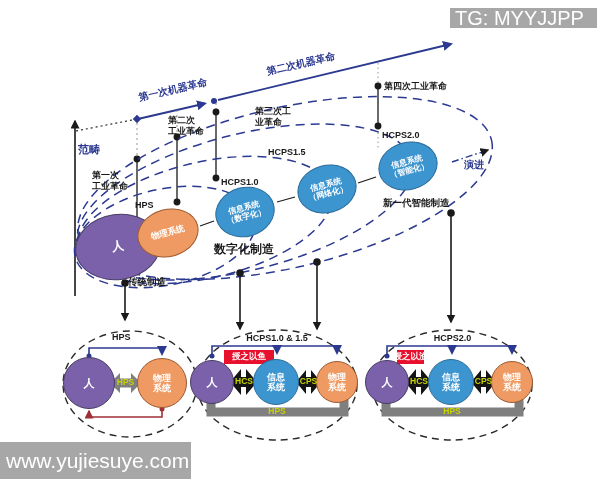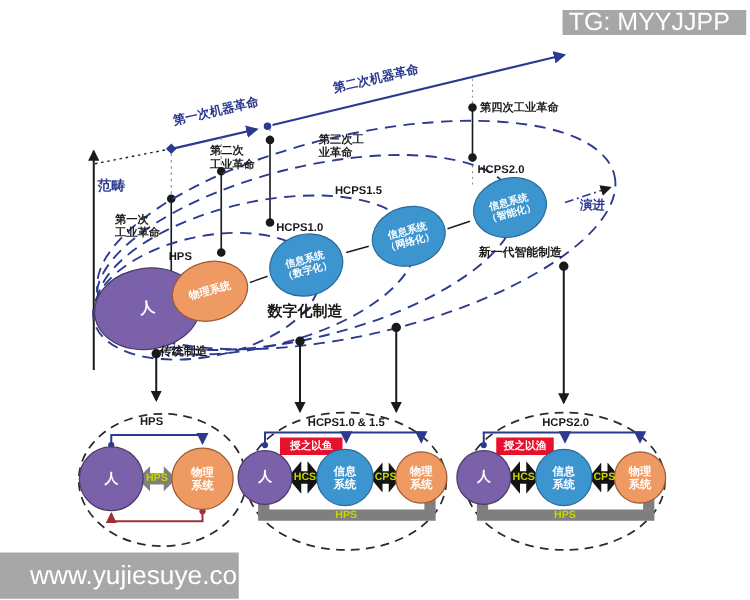--- a/index.html
+++ b/index.html
@@ -175,26 +175,26 @@
   <div class="ell purple" style="left:190px;top:360px;width:44px;height:44px;font-size:11px;">人</div>
   <div class="ell cblue" style="left:253px;top:359px;width:46px;height:46px;font-size:9px;">信息
 系统</div>
   <div class="ell orange" style="left:316px;top:361px;width:42px;height:42px;font-size:9px;">物理
 系统</div>
   <div class="lbl yg" style="left:231px;top:376px;width:26px;font-size:8.5px;">HCS</div>
   <div class="lbl yg" style="left:295px;top:376px;width:27px;font-size:8.5px;">CPS</div>
   <div class="lbl yg" style="left:263px;top:406px;width:28px;font-size:8.5px;">HPS</div>
 
   <div class="lbl" style="left:430px;top:333px;width:45px;text-align:center;">HCPS2.0</div>
-  <div class="tag" style="left:397px;top:350px;width:46px;height:14px;">授之以渔</div>
+  <div class="tag" style="left:397px;top:350px;width:27px;height:14px;">授之以渔</div>
   <div class="ell purple" style="left:365px;top:360px;width:44px;height:44px;font-size:11px;">人</div>
   <div class="ell cblue" style="left:428px;top:359px;width:46px;height:46px;font-size:9px;">信息
 系统</div>
   <div class="ell orange" style="left:491px;top:361px;width:42px;height:42px;font-size:9px;">物理
 系统</div>
   <div class="lbl yg" style="left:406px;top:376px;width:26px;font-size:8.5px;">HCS</div>
   <div class="lbl yg" style="left:470px;top:376px;width:27px;font-size:8.5px;">CPS</div>
   <div class="lbl yg" style="left:438px;top:406px;width:28px;font-size:8.5px;">HPS</div>
 
   <div class="wm" style="left:450px;top:8px;width:147px;height:20px;font-size:20px;padding-left:5px;">TG: MYYJJPP</div>
-  <div class="wm" style="left:0px;top:442px;width:191px;height:37px;font-size:21px;padding-left:24px;">www.yujiesuye.com</div>
+  <div class="wm" style="left:0px;top:442px;width:191px;height:37px;font-size:21px;padding-left:6px;">www.yujiesuye.com</div>
 
 </div>
 
 </body></html>

